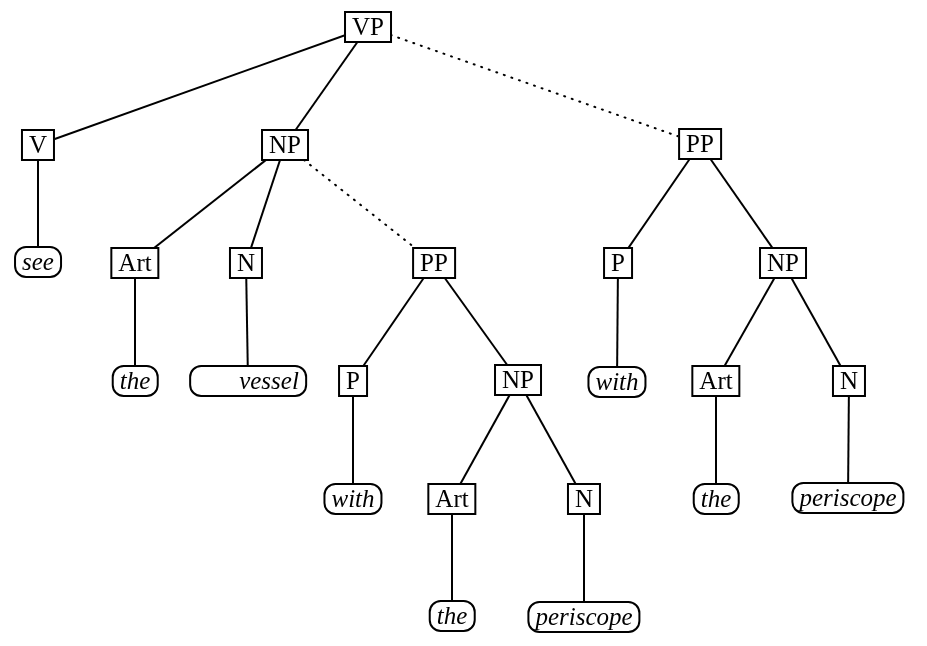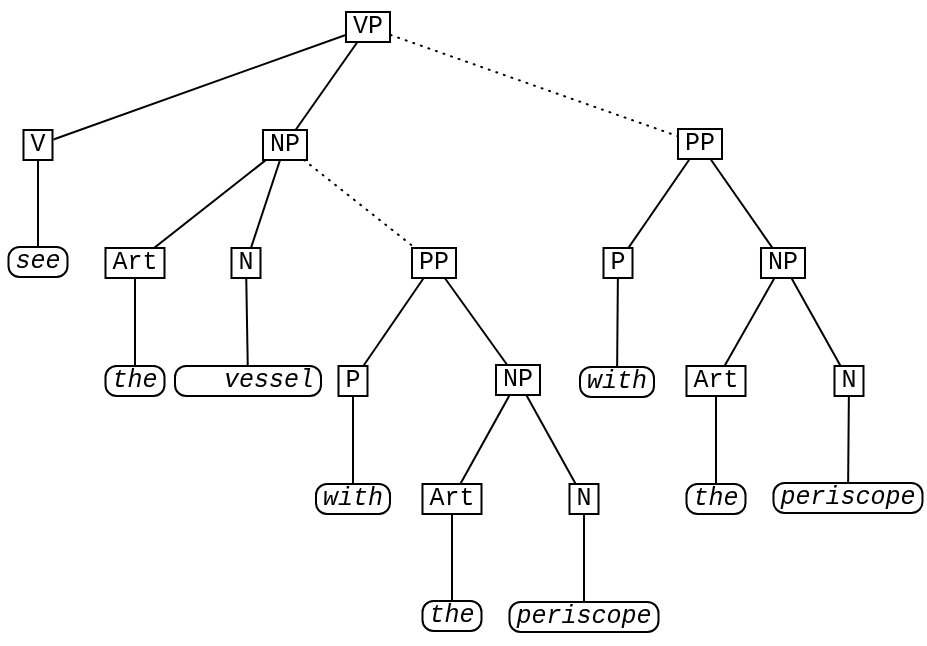--- a/index.html
+++ b/index.html
@@ -5,21 +5,21 @@
   html, body {
     margin: 0;
     padding: 0;
     background: #ffffff;
   }
   #canvas {
     position: relative;
     width: 927px;
     height: 646px;
     background: #ffffff;
-    font-family: Liberation Mono, monospace;
+    font-family: Liberation Serif, serif;
     overflow: hidden;
   }
   #edges {
     position: absolute;
     left: 0;
     top: 0;
     width: 927px;
     height: 646px;
   }
   #nodes {

